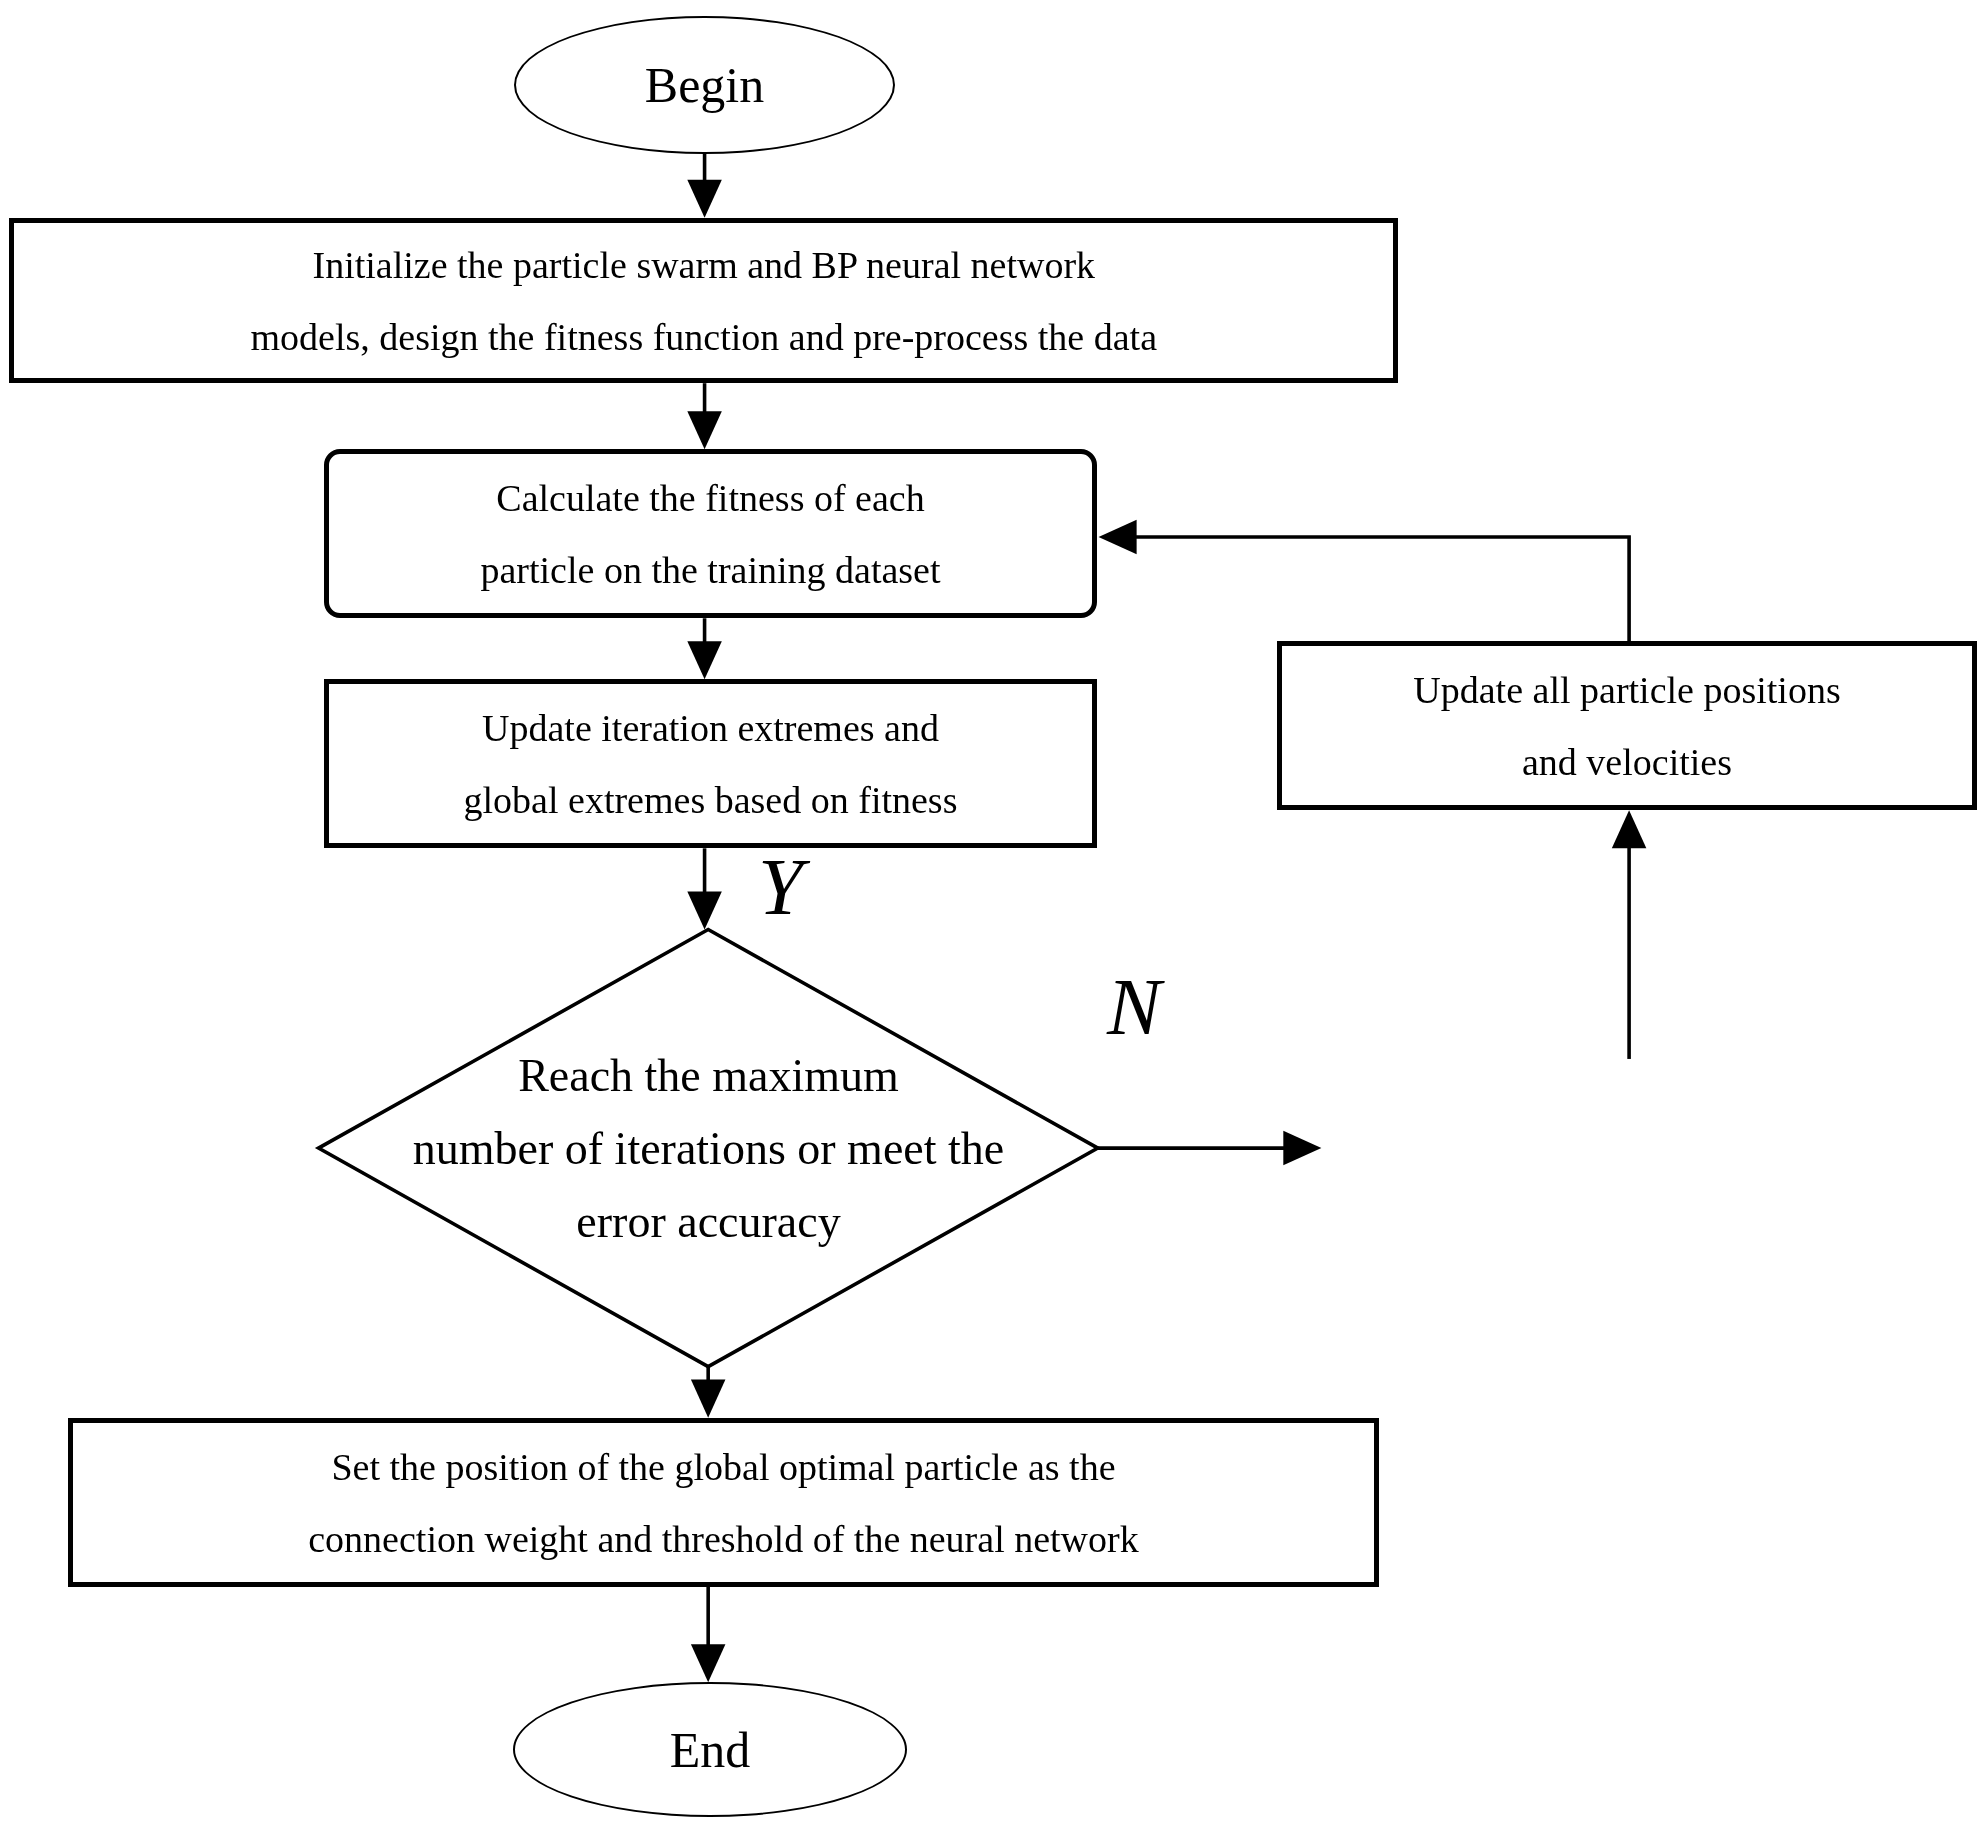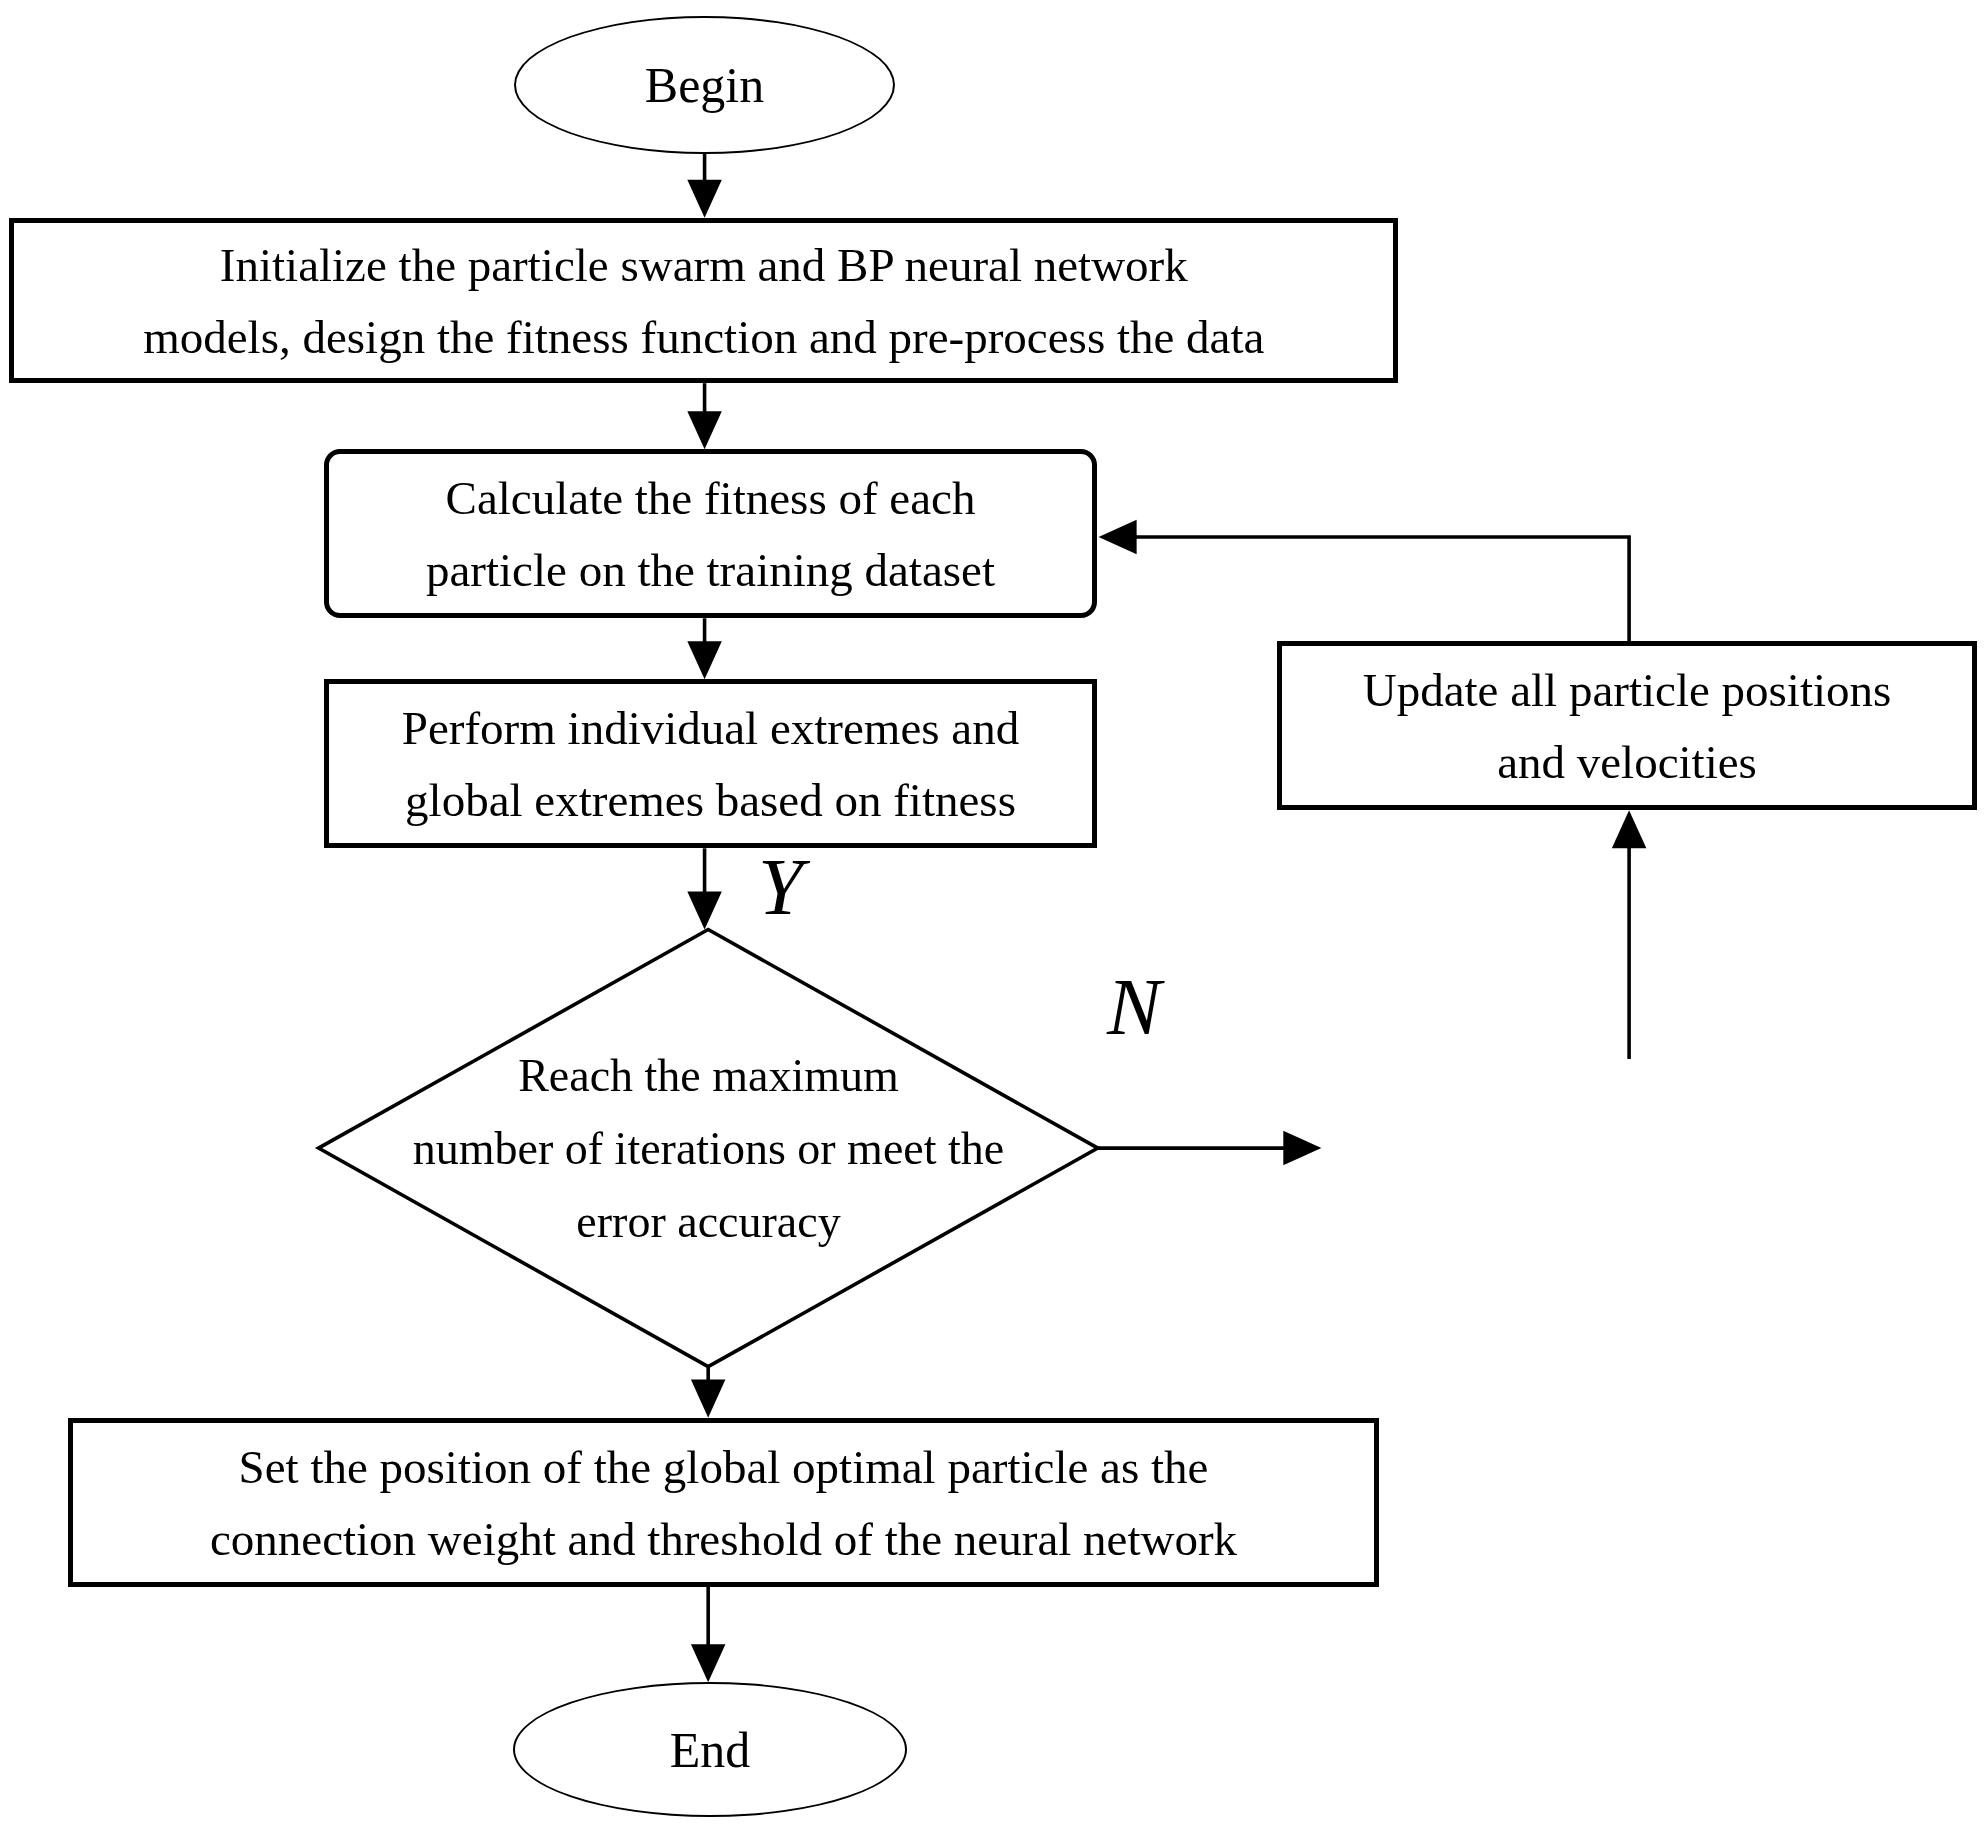--- a/index.html
+++ b/index.html
@@ -21,21 +21,21 @@
     display: flex;
     flex-direction: column;
     align-items: center;
     justify-content: center;
     text-align: left;
     background: #ffffff;
     box-sizing: border-box;
   }
   .process {
     border: 5px solid #000000;
-    font-size: 47px;
+    font-size: 38px;
     line-height: 72px;
   }
   .terminator {
     border: 2.9px solid #000000;
     border-radius: 50%;
     font-size: 50px;
   }
   .decision-text {
     position: absolute;
     display: flex;
@@ -121,21 +121,21 @@
     <div class="line">Initialize the particle swarm and BP neural network</div>
     <div class="line">models, design the fitness function and pre-process the data</div>
   </div>
 
   <div class="node process" style="left:324px; top:449px; width:773px; height:169px;border-radius:16px;">
     <div class="line">Calculate the fitness of each</div>
     <div class="line">particle on the training dataset</div>
   </div>
 
   <div class="node process" style="left:324px; top:679px; width:773px; height:169px;">
-    <div class="line">Perform individual extremes and</div>
+    <div class="line">Update iteration extremes and</div>
     <div class="line">global extremes based on fitness</div>
   </div>
 
   <div class="decision-text" style="left:313px; top:1038px; width:791px; height:220px;">
     <div class="line">Reach the maximum</div>
     <div class="line">number of iterations or meet the</div>
     <div class="line">error accuracy</div>
   </div>
 
   <div class="edge-label" style="left:758px; top:847px;">Y</div>

